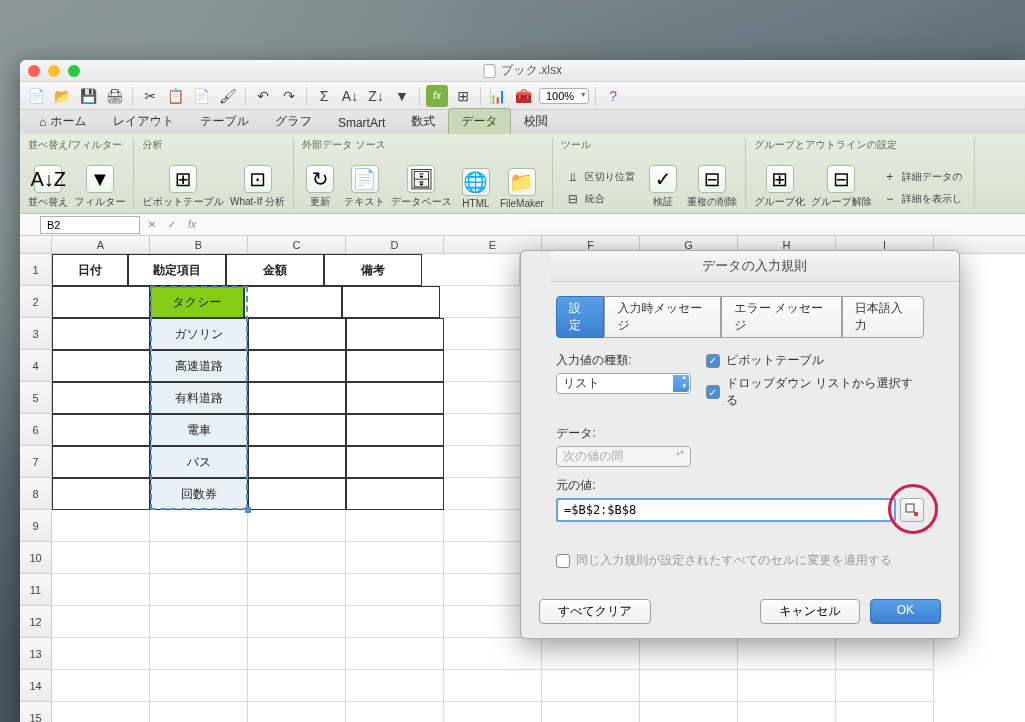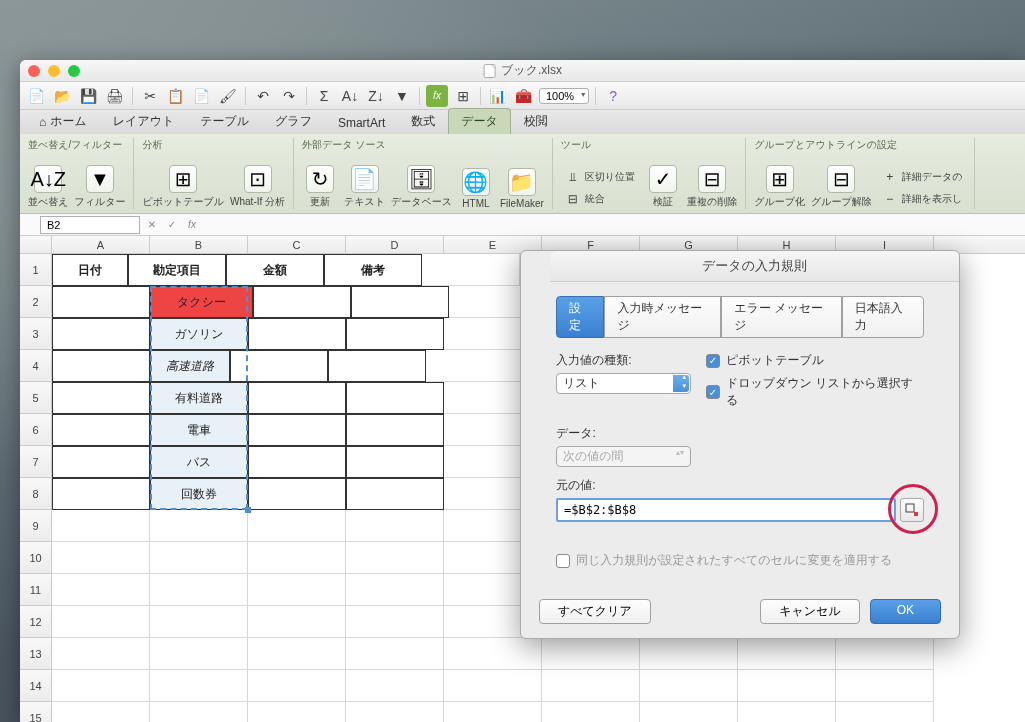--- a/index.html
+++ b/index.html
@@ -302,21 +302,21 @@
             <div class="cell header-cell" style="width: 98px;">金額</div>
             <div class="cell header-cell" style="width: 98px;">備考</div>
             <div class="cell" style="width: 98px;"></div>
             <div class="cell" style="width: 98px;"></div>
             <div class="cell" style="width: 98px;"></div>
             <div class="cell" style="width: 98px;"></div>
             <div class="cell" style="width: 98px;"></div>
           </div>
           <div class="cell-row">
             <div class="cell bordered" style="width: 98px;"></div>
-            <div class="cell bordered" style="width: 103px; background: #ef4444;">タクシー</div>
+            <div class="cell bordered" style="width: 94px; background: #84cc16;">タクシー</div>
             <div class="cell bordered" style="width: 98px;"></div>
             <div class="cell bordered" style="width: 98px;"></div>
             <div class="cell" style="width: 98px;"></div>
             <div class="cell" style="width: 98px;"></div>
             <div class="cell" style="width: 98px;"></div>
             <div class="cell" style="width: 98px;"></div>
             <div class="cell" style="width: 98px;"></div>
           </div>
           <div class="cell-row">
             <div class="cell bordered" style="width: 98px;"></div>
@@ -324,21 +324,21 @@
             <div class="cell bordered" style="width: 98px;"></div>
             <div class="cell bordered" style="width: 98px;"></div>
             <div class="cell" style="width: 98px;"></div>
             <div class="cell" style="width: 98px;"></div>
             <div class="cell" style="width: 98px;"></div>
             <div class="cell" style="width: 98px;"></div>
             <div class="cell" style="width: 98px;"></div>
           </div>
           <div class="cell-row">
             <div class="cell bordered" style="width: 98px;"></div>
-            <div class="cell bordered" style="width: 80px; background: rgb(232, 240, 248); font-style: italic;">高速道路</div>
+            <div class="cell bordered" style="width: 98px; background: rgb(232, 240, 248);">高速道路</div>
             <div class="cell bordered" style="width: 98px;"></div>
             <div class="cell bordered" style="width: 98px;"></div>
             <div class="cell" style="width: 98px;"></div>
             <div class="cell" style="width: 98px;"></div>
             <div class="cell" style="width: 98px;"></div>
             <div class="cell" style="width: 98px;"></div>
             <div class="cell" style="width: 98px;"></div>
           </div>
           <div class="cell-row">
             <div class="cell bordered" style="width: 98px;"></div>

